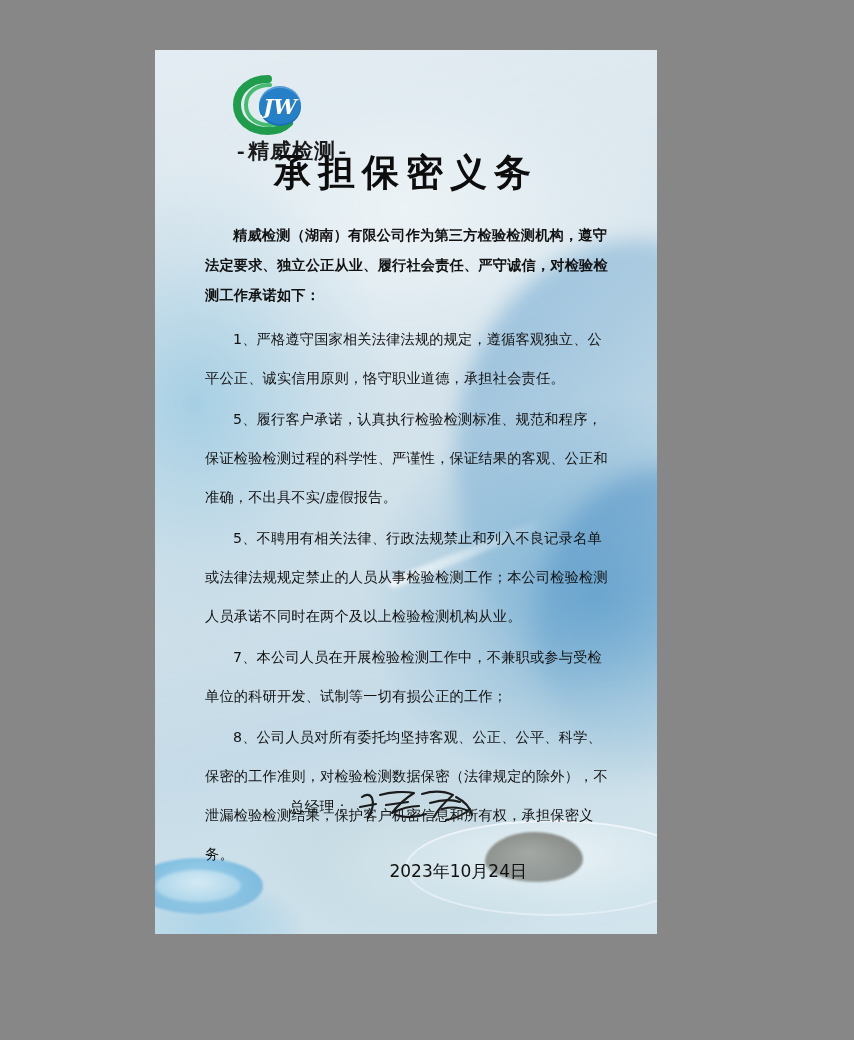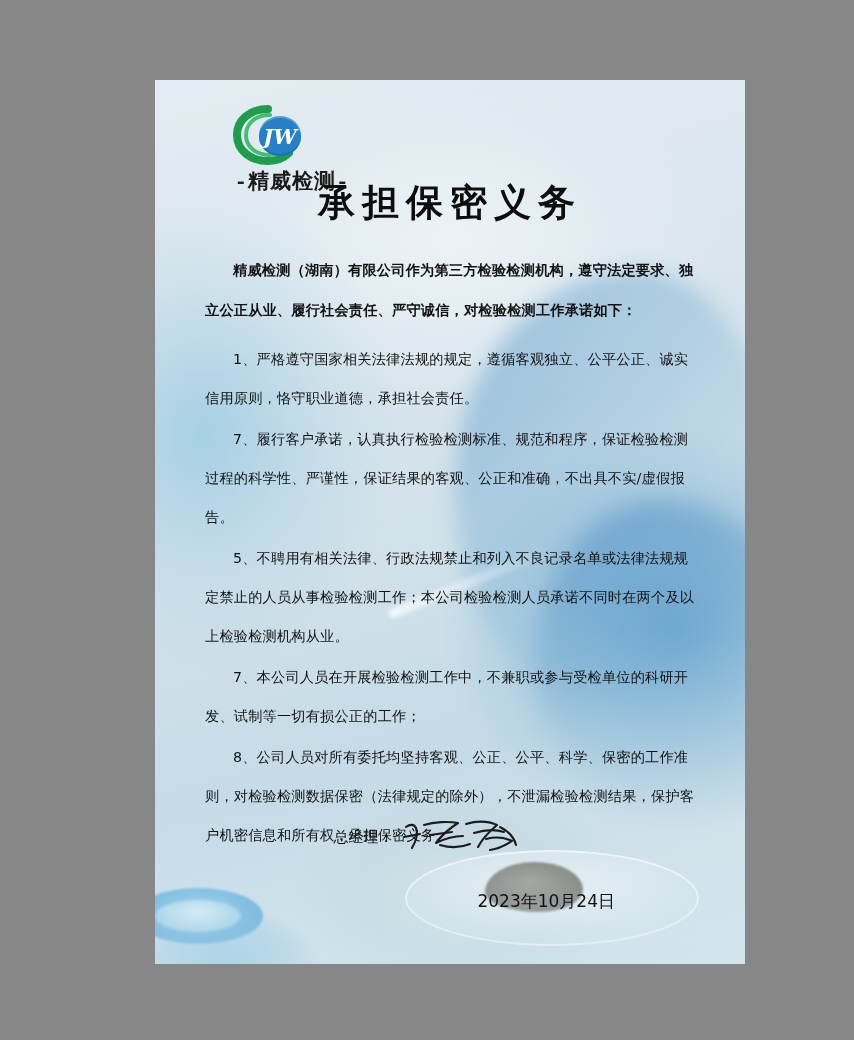--- a/index.html
+++ b/index.html
@@ -10,22 +10,22 @@
   body {
     width: 854px;
     height: 1040px;
     font-family: "Liberation Sans", sans-serif;
     overflow: hidden;
   }
 
   .page {
     position: absolute;
     left: 155px;
-    top: 80px;
-    width: 590px;
+    top: 50px;
+    width: 502px;
     height: 884px;
     background: #15803d;
     overflow: hidden;
   }
 
   
   .bg {
     position: absolute;
     inset: 0;
     background:
@@ -152,21 +152,21 @@
     position: absolute;
     left: 50px;
     right: 46px;
     top: 156px;
     color: #121212;
     font-family: "DejaVu Sans", sans-serif;
   }
   .lead {
     font-size: 14.2px;
     font-weight: bold;
-    line-height: 40px;
+    line-height: 30px;
     text-indent: 28px;
     letter-spacing: 0.2px;
     margin-bottom: 10px;
   }
   .para {
     font-size: 14.2px;
     line-height: 39px;
     text-indent: 28px;
     letter-spacing: 0.2px;
     margin: 0 0 2px 0;
@@ -236,21 +236,21 @@
         </svg>
       </div>
       <div class="logo-text">-精威检测-</div>
     </div>
 
     <div class="doc-title">承担保密义务</div>
 
     <div class="body-text">
       <p class="lead">精威检测（湖南）有限公司作为第三方检验检测机构，遵守法定要求、独立公正从业、履行社会责任、严守诚信，对检验检测工作承诺如下：</p>
       <p class="para">1、严格遵守国家相关法律法规的规定，遵循客观独立、公平公正、诚实信用原则，恪守职业道德，承担社会责任。</p>
-      <p class="para">7、履行客户承诺，认真执行检验检测标准、规范和程序，保证检验检测过程的科学性、严谨性，保证结果的客观、公正和准确，不出具不实/虚假报告。</p>
+      <p class="para">5、履行客户承诺，认真执行检验检测标准、规范和程序，保证检验检测过程的科学性、严谨性，保证结果的客观、公正和准确，不出具不实/虚假报告。</p>
       <p class="para">5、不聘用有相关法律、行政法规禁止和列入不良记录名单或法律法规规定禁止的人员从事检验检测工作；本公司检验检测人员承诺不同时在两个及以上检验检测机构从业。</p>
       <p class="para">7、本公司人员在开展检验检测工作中，不兼职或参与受检单位的科研开发、试制等一切有损公正的工作；</p>
       <p class="para">8、公司人员对所有委托均坚持客观、公正、公平、科学、保密的工作准则，对检验检测数据保密（法律规定的除外），不泄漏检验检测结果，保护客户机密信息和所有权，承担保密义务。</p>
     </div>
 
     <div class="signature-row">
       <span class="sig-label">总经理：</span>
       <span class="sig-mark">
         <svg width="120" height="44" viewBox="0 0 120 44">
           <g fill="none" stroke="#1b1b1b" stroke-width="2.1" stroke-linecap="round" stroke-linejoin="round">

